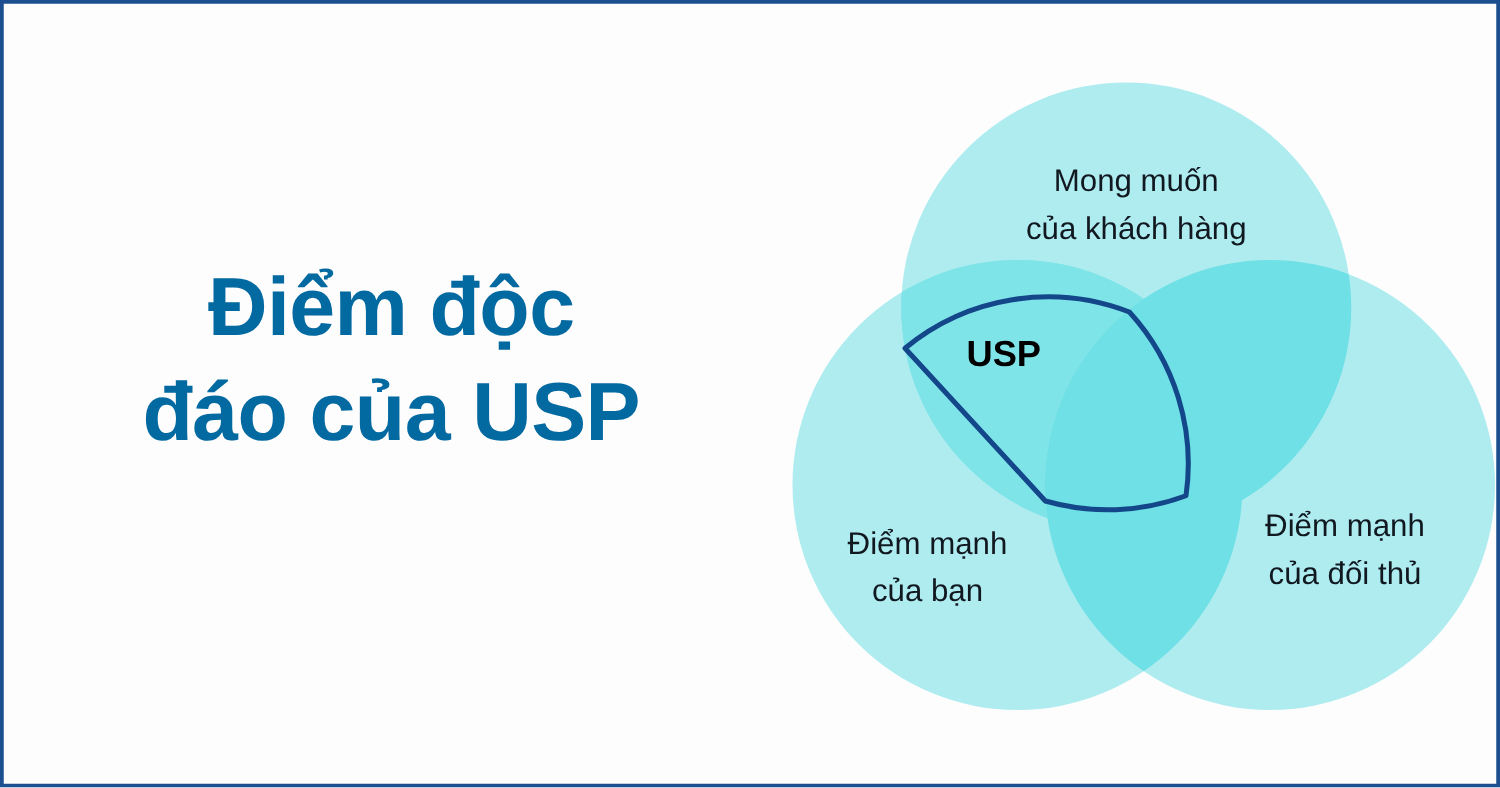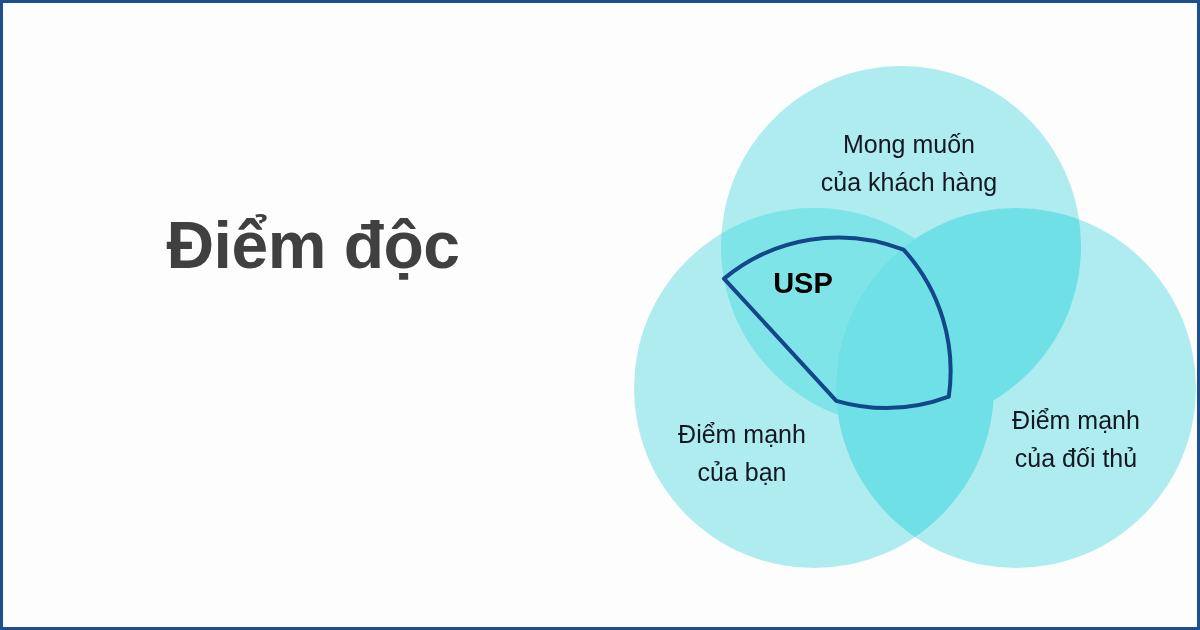--- a/index.html
+++ b/index.html
@@ -19,21 +19,21 @@
     border: 3px solid #1b4f8f;
     overflow: hidden;
   }
   
   #headline {
     position: absolute;
     left: 30px;
     top: 200px;
     width: 560px;
     text-align: center;
-    color: #404040;
+    color: #0369a1;
     font-family: "Liberation Sans", sans-serif;
     font-weight: bold;
     font-size: 66px;
     line-height: 1.28;
     letter-spacing: -0.5px;
   }
   #headline .ln {
     display: block;
     white-space: nowrap;
   }
@@ -62,20 +62,21 @@
     fill: #000000;
   }
 </style>
 </head>
 <body>
 
 <div id="canvas">
 
   <div id="headline">
     <span class="ln">Điểm độc</span>
+    <span class="ln">đáo của USP</span>
   </div>
 
   <div id="venn">
     <svg viewBox="0 0 600 560" xmlns="http://www.w3.org/2000/svg">
       <defs>
 
         <clipPath id="clipTop">
           <circle cx="290" cy="203" r="180"></circle>
         </clipPath>
 

